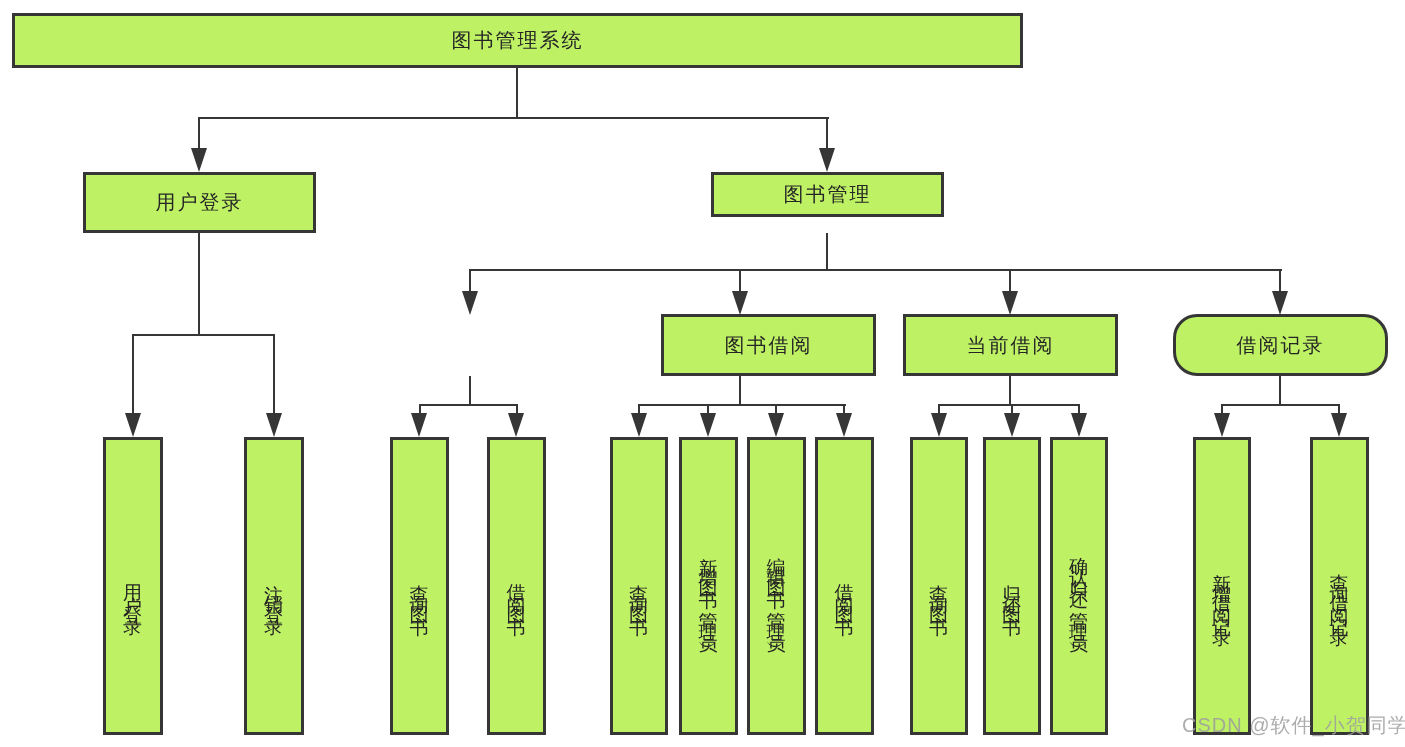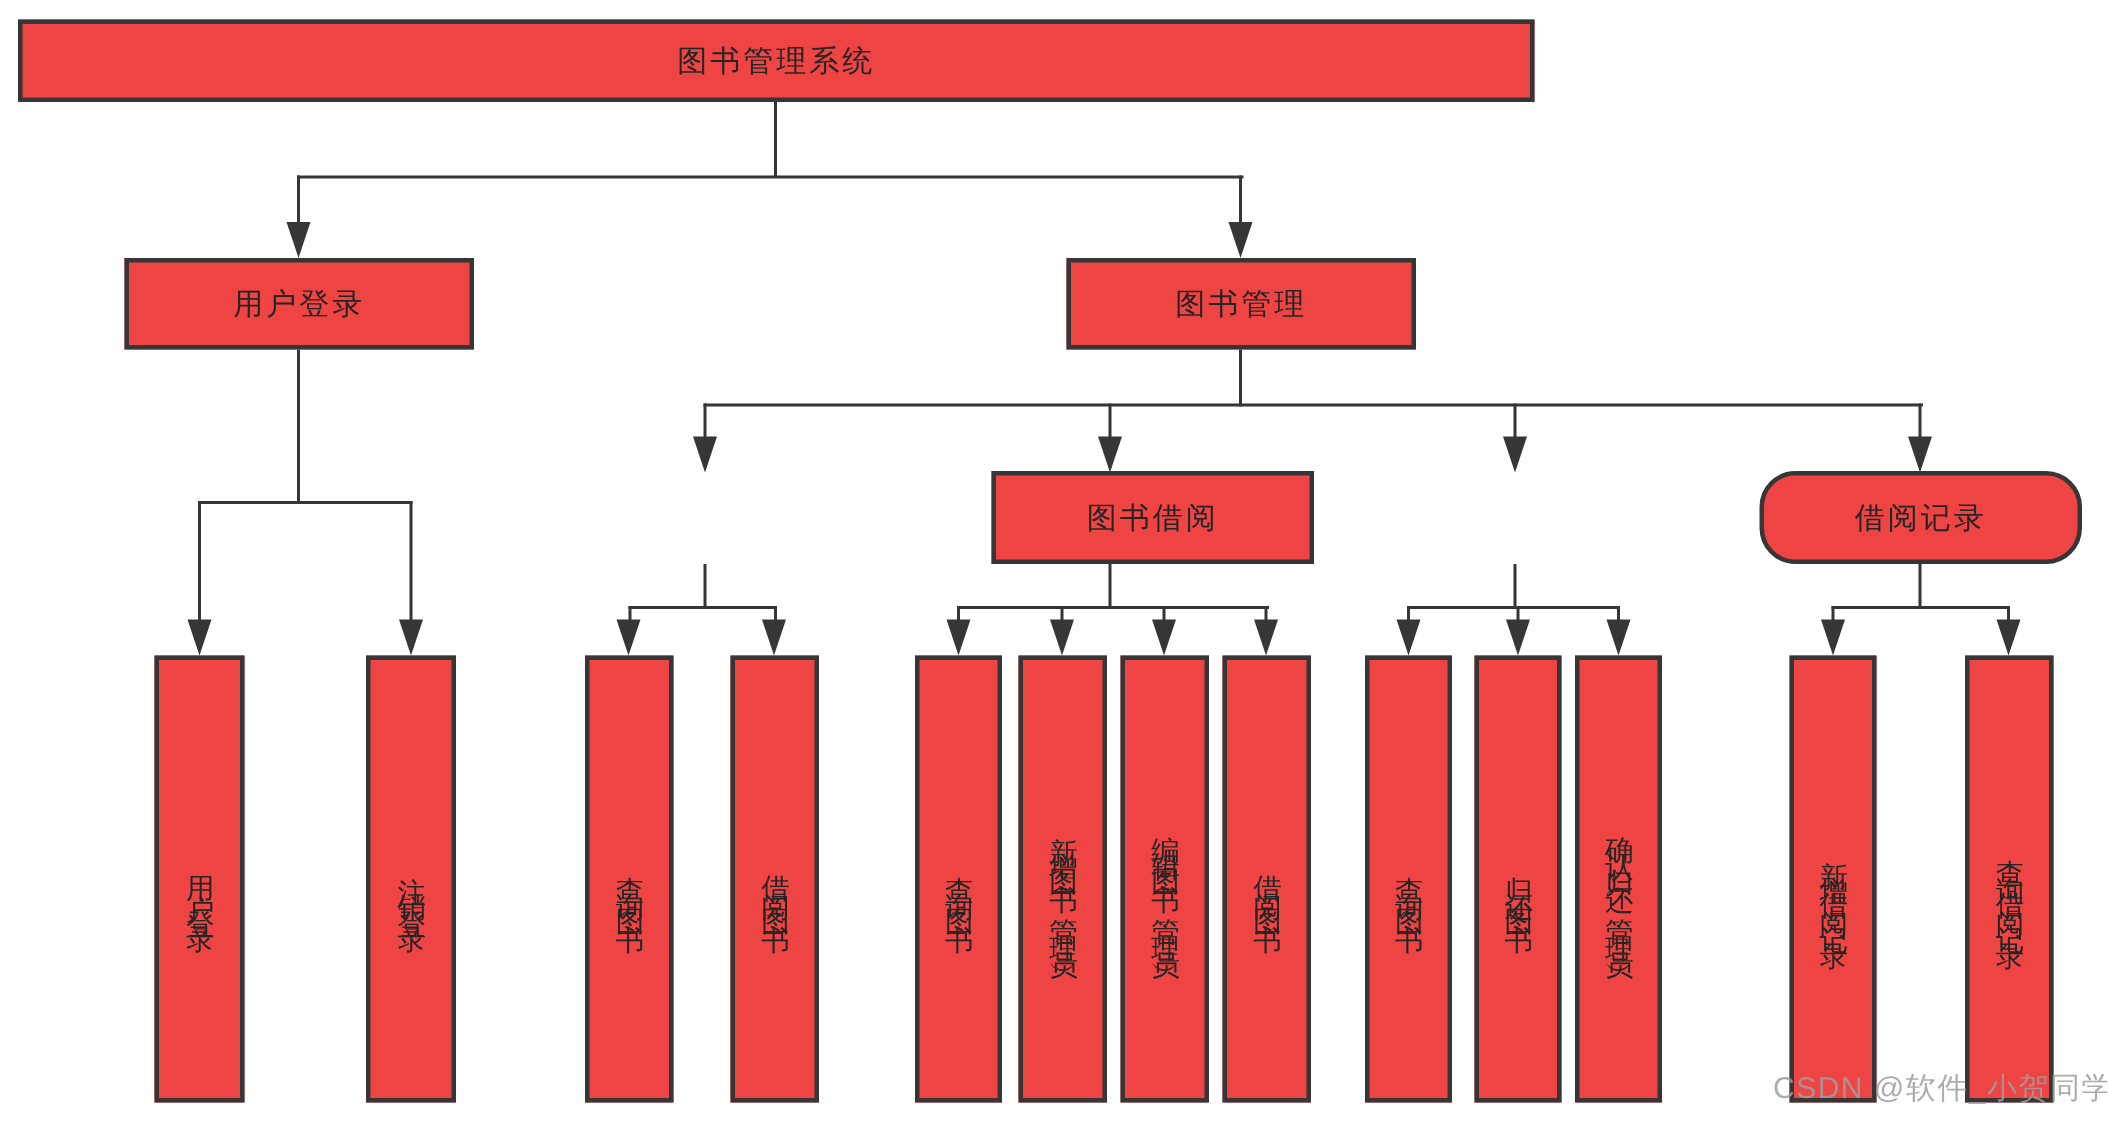--- a/index.html
+++ b/index.html
@@ -1,21 +1,21 @@
 <!DOCTYPE html>
 <html><head>
 <meta charset="utf-8">
 <style>
   html,body{margin:0;padding:0;background:#fff;}
   #canvas{
     position:relative;width:1405px;height:747px;background:#ffffff;
     font-family:"Liberation Sans",sans-serif;overflow:hidden;color:#252525;
   }
   .box{
-    position:absolute;box-sizing:border-box;border:3px solid #363636;background:#ef4444;
+    position:absolute;box-sizing:border-box;border:3px solid #363636;background:#bef264;
     display:flex;align-items:center;justify-content:center;z-index:2;
   }
   .hbox .label{font-size:20px;letter-spacing:2px;color:#252525;}
   .vbox .label{
     writing-mode:vertical-rl;text-orientation:mixed;
     font-size:19px;letter-spacing:11px;line-height:1;color:#252525;
     transform:translateY(5px);
   }
   .vline{position:absolute;width:2px;background:#363636;z-index:1;}
   .hline{position:absolute;height:2px;background:#363636;z-index:1;}
@@ -34,26 +34,29 @@
 
 <div id="canvas">
 
   <div class="box hbox" style="left:12px;top:13px;width:1011px;height:55px;">
     <span class="label">图书管理系统</span>
   </div>
 
   <div class="box hbox" style="left:83px;top:172px;width:233px;height:61px;">
     <span class="label">用户登录</span>
   </div>
-  <div class="box hbox" style="left:711px;top:172px;width:233px;height:61px;">
+  <div class="box hbox" style="left:711px;top:172px;width:233px;height:45px;">
     <span class="label">图书管理</span>
   </div>
 
   <div class="box hbox" style="left:661px;top:314px;width:215px;height:62px;">
     <span class="label">图书借阅</span>
+  </div>
+  <div class="box hbox" style="left:903px;top:314px;width:215px;height:62px;">
+    <span class="label">当前借阅</span>
   </div>
   <div class="box hbox" style="left:1173px;top:314px;width:215px;height:62px;border-radius:24px;">
     <span class="label">借阅记录</span>
   </div>
 
   <div class="box vbox" style="left:103px;top:437px;width:60px;height:298px;">
     <span class="label">用户登录</span>
   </div>
   <div class="box vbox" style="left:244px;top:437px;width:60px;height:298px;">
     <span class="label">注销登录</span>

